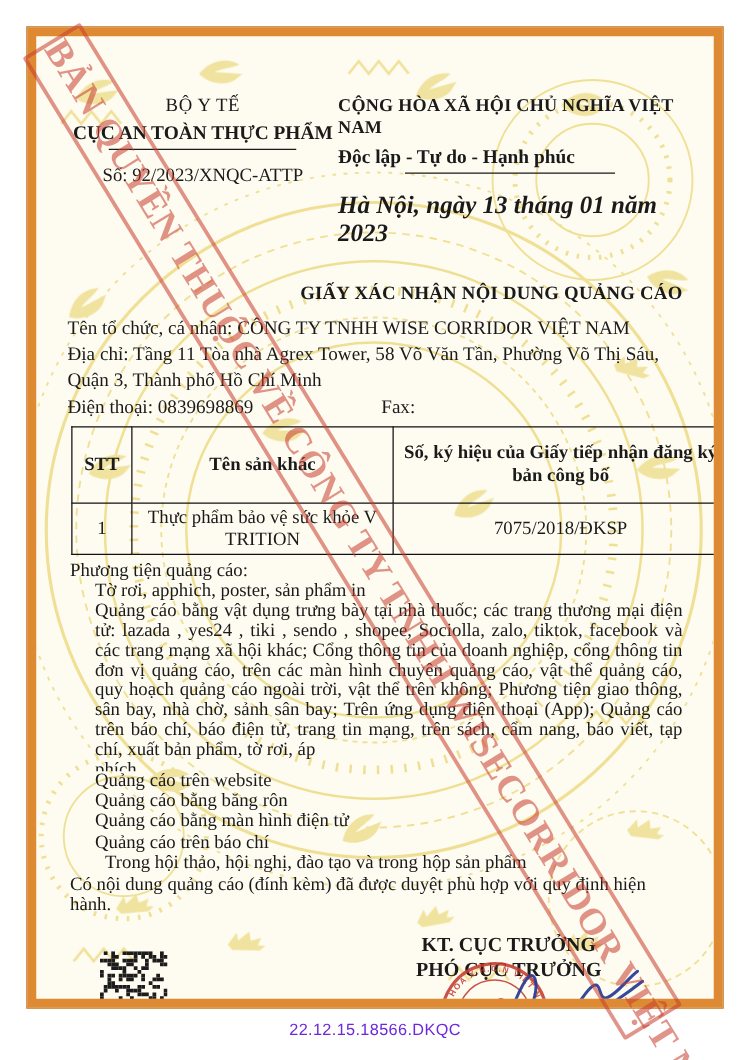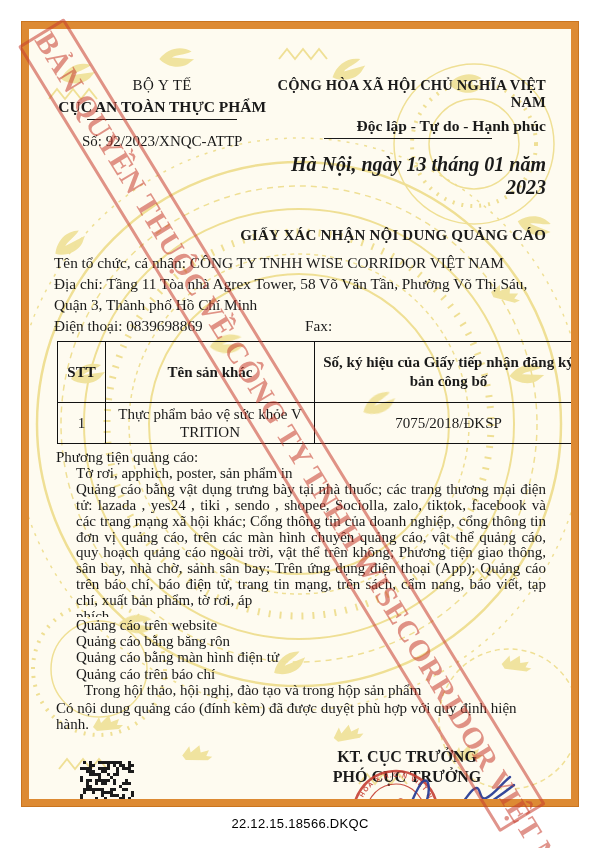--- a/index.html
+++ b/index.html
@@ -6,21 +6,21 @@
   body{width:600px;height:848px;background:#ffffff;font-family:"Liberation Serif",serif;color:#1a1a1a;}
   .page{position:relative;width:600px;height:848px;background:#ffffff;overflow:hidden;}
   .frame{position:absolute;left:22px;top:22px;width:556px;height:784px;box-sizing:border-box;
          border:7px solid #dd8a33;outline:1px solid #c9741f;background:#fefbf0;overflow:hidden;}
   .bg-pattern{position:absolute;left:0;top:0;width:542px;height:770px;pointer-events:none;}
   .content{position:absolute;inset:0;padding:48px 25px 0 25px;box-sizing:border-box;}
 
   
   .hdr{display:flex;}
   .hdr-left{width:44%;text-align:center;position:relative;}
-  .hdr-right{width:56%;text-align:right;}
+  .hdr-right{width:56%;text-align:left;}
   .ministry{font-size:15px;letter-spacing:.5px;}
   .dept{font-size:15.5px;font-weight:bold;margin-top:4px;}
   .rule-l{width:150px;height:1px;background:#1a1a1a;margin:3px auto 0;}
   .docnum{font-size:15px;margin-top:13px;}
   .country{font-size:14.5px;font-weight:bold;letter-spacing:.2px;}
   .motto{font-size:15.5px;font-weight:bold;margin-top:6px;}
   .rule-r{width:168px;height:1px;background:#1a1a1a;margin:3px auto 0;}
   .placedate{font-size:20px;font-style:italic;font-weight:600;margin-top:14px;}
   .vfa-logo{position:absolute;left:40px;top:-8px;opacity:.9;z-index:-1;}
 
@@ -57,21 +57,21 @@
   .sig-scribble{position:absolute;left:336px;top:22px;}
 
   
   .watermark{position:absolute;left:64px;top:18px;width:916px;transform:rotate(58.5deg);
              transform-origin:0 0;border:3px solid rgba(198,60,45,.55);border-radius:2px;
              color:rgba(198,60,45,.55);font-size:30px;font-weight:bold;font-family:"Liberation Serif",serif;
              text-align:center;padding:7px 0;white-space:nowrap;letter-spacing:.5px;
              pointer-events:none;z-index:30;}
 
   .footer-code{position:absolute;left:0;top:816px;width:600px;text-align:center;
-               font-family:"Liberation Sans",sans-serif;font-size:13px;color:#000000;letter-spacing:.3px;}
+               font-family:"Liberation Sans",sans-serif;font-size:13px;color:#6d28d9;letter-spacing:.3px;}
 </style>
 </head>
 <body>
 
 <div class="page">
   <div class="frame">
 
     <svg class="bg-pattern" viewBox="0 0 542 770" xmlns="http://www.w3.org/2000/svg">
       <defs>
         <path id="bird" d="M2,20 C8,8 20,2 32,6 C26,11 18,12 14,16 L36,13 L31,19 C24,26 10,26 2,20 Z"></path>

